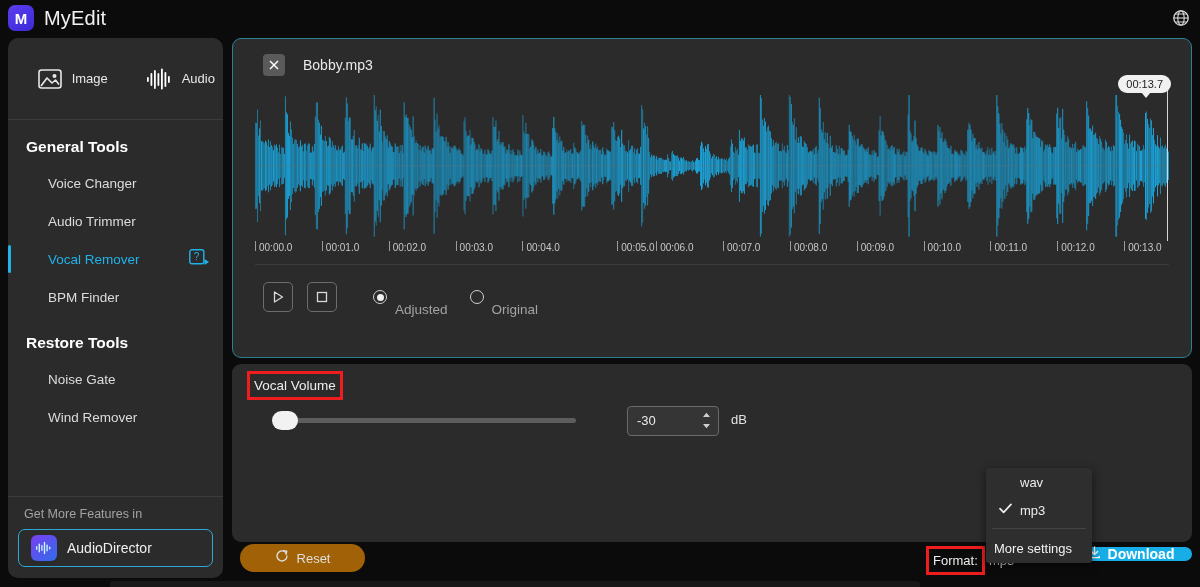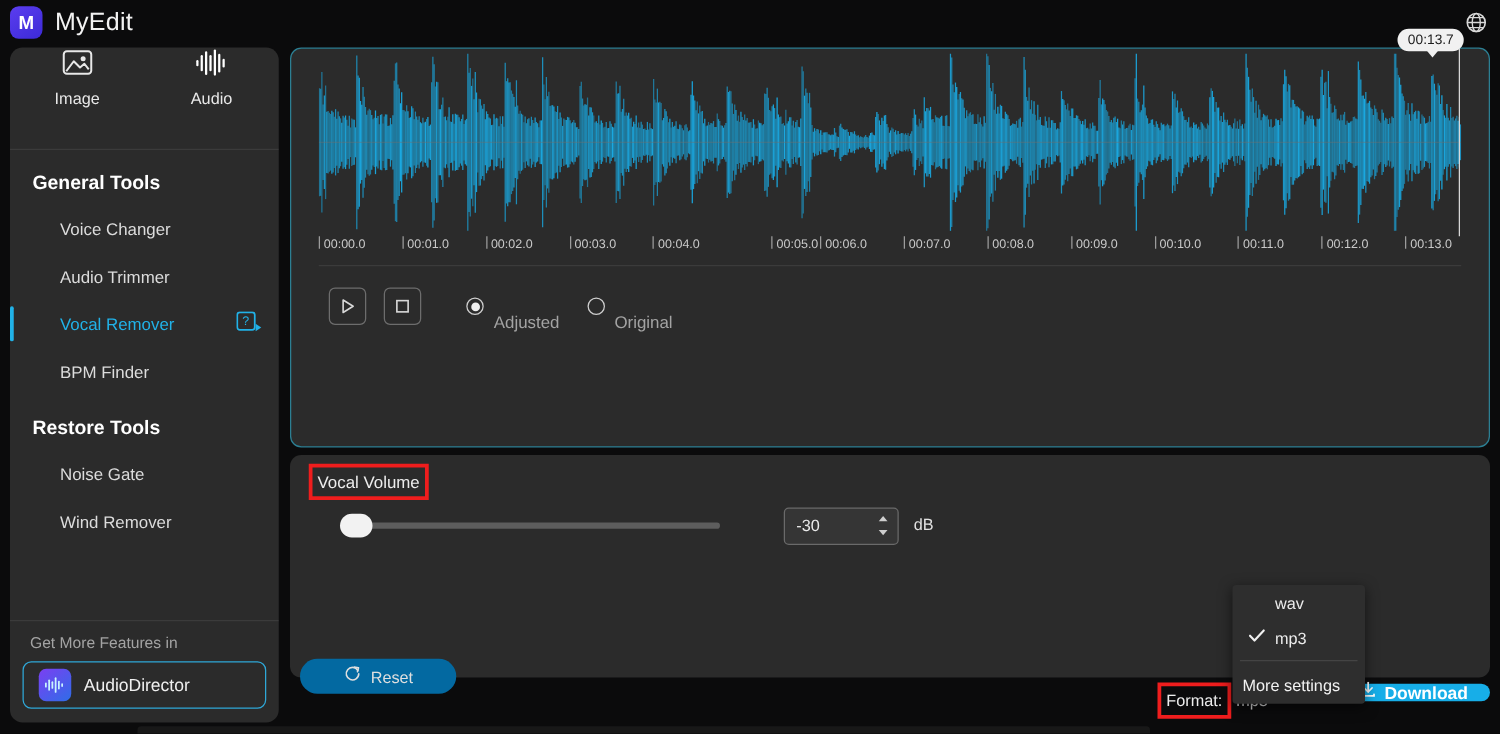--- a/index.html
+++ b/index.html
@@ -31,22 +31,22 @@
 
   
   .sidebar {
     position: absolute; left: 8px; top: 38px; width: 215px; height: 540px;
     background: #2b2b2b; border-radius: 10px; overflow: hidden;
   }
   .mode-row {
     display: flex; height: 82px; border-bottom: 1px solid #3b3b3b;
   }
   .mode {
-    flex: 1; display: flex; flex-direction: column;
-    align-items: center; justify-content: flex-start; gap: 9px; cursor: pointer;
+    flex: 1; display: flex; flex-direction: row;
+    align-items: center; justify-content: center; gap: 9px; cursor: pointer; padding-left: 21px;
   }
   .mode .lbl { color: #e8e8e8; font-size: 13px; }
   .mode svg { display: block; }
 
   .group-title {
     color: #ffffff; font-size: 15.5px; font-weight: bold;
     padding: 18px 0 8px 18px;
   }
   .tool {
     position: relative; height: 38px; display: flex; align-items: center;
@@ -159,22 +159,22 @@
     position: absolute; left: 9px; top: 6px; color: #eaeaea; font-size: 13px;
   }
   .spin .arrows {
     position: absolute; right: 7px; top: 5px; display: flex;
     flex-direction: column; gap: 5px; cursor: pointer;
   }
   .db { position: absolute; left: 477px; top: 8px; color: #e2e2e2; font-size: 13px; }
 
   
   .reset {
-    position: absolute; left: 240px; top: 527px; width: 125px; height: 28px;
-    background: #0369a1; border-radius: 15px; display: flex;
+    position: absolute; left: 240px; top: 544px; width: 125px; height: 28px;
+    background: #a16207; border-radius: 15px; display: flex;
     align-items: center; justify-content: center; gap: 8px; cursor: pointer;
   }
   .reset .txt { color: #dfdfdf; font-size: 13px; }
   .format-lbl {
     position: absolute; left: 933px; top: 553px; color: #ededed; font-size: 13px;
   }
   .fmt-val {
     position: absolute; left: 989px; top: 553px; color: #d8d8d8; font-size: 13px;
   }
   .download {
@@ -305,20 +305,29 @@
             </g>
           </svg>
         </span>
         <span class="ad-lbl">AudioDirector</span>
       </div>
     </div>
   </div>
 
   <div class="editor">
 
+    <div class="file-row">
+      <span class="close-btn">
+        <svg width="12" height="12" viewBox="0 0 12 12">
+          <line x1="2" y1="2" x2="10" y2="10" stroke="#ffffff" stroke-width="1.5"></line>
+          <line x1="10" y1="2" x2="2" y2="10" stroke="#ffffff" stroke-width="1.5"></line>
+        </svg>
+      </span>
+      <span class="file-name">Bobby.mp3</span>
+    </div>
 
     <div class="wave-wrap">
       <div class="time-badge">00:13.7</div>
       <div class="playhead"></div>
       <svg class="wave-canvas" id="wave-svg" viewBox="0 0 916 150" preserveAspectRatio="none">
           <line x1="0.5" y1="31.70887985016123" x2="0.5" y2="118.29112014983878" stroke="#1aa8e0" stroke-width="1" opacity="0.58"></line>
           <line x1="1.5" y1="32.05400991586917" x2="1.5" y2="117.94599008413083" stroke="#1aa8e0" stroke-width="1" opacity="0.66"></line>
           <line x1="2.5" y1="18.661825598694932" x2="2.5" y2="131.33817440130508" stroke="#1aa8e0" stroke-width="1" opacity="0.60"></line>
           <line x1="3.5" y1="44.73827409727687" x2="3.5" y2="105.26172590272313" stroke="#1aa8e0" stroke-width="1" opacity="0.68"></line>
           <line x1="4.5" y1="37.526662519985756" x2="4.5" y2="112.47333748001424" stroke="#1aa8e0" stroke-width="1" opacity="0.86"></line>

